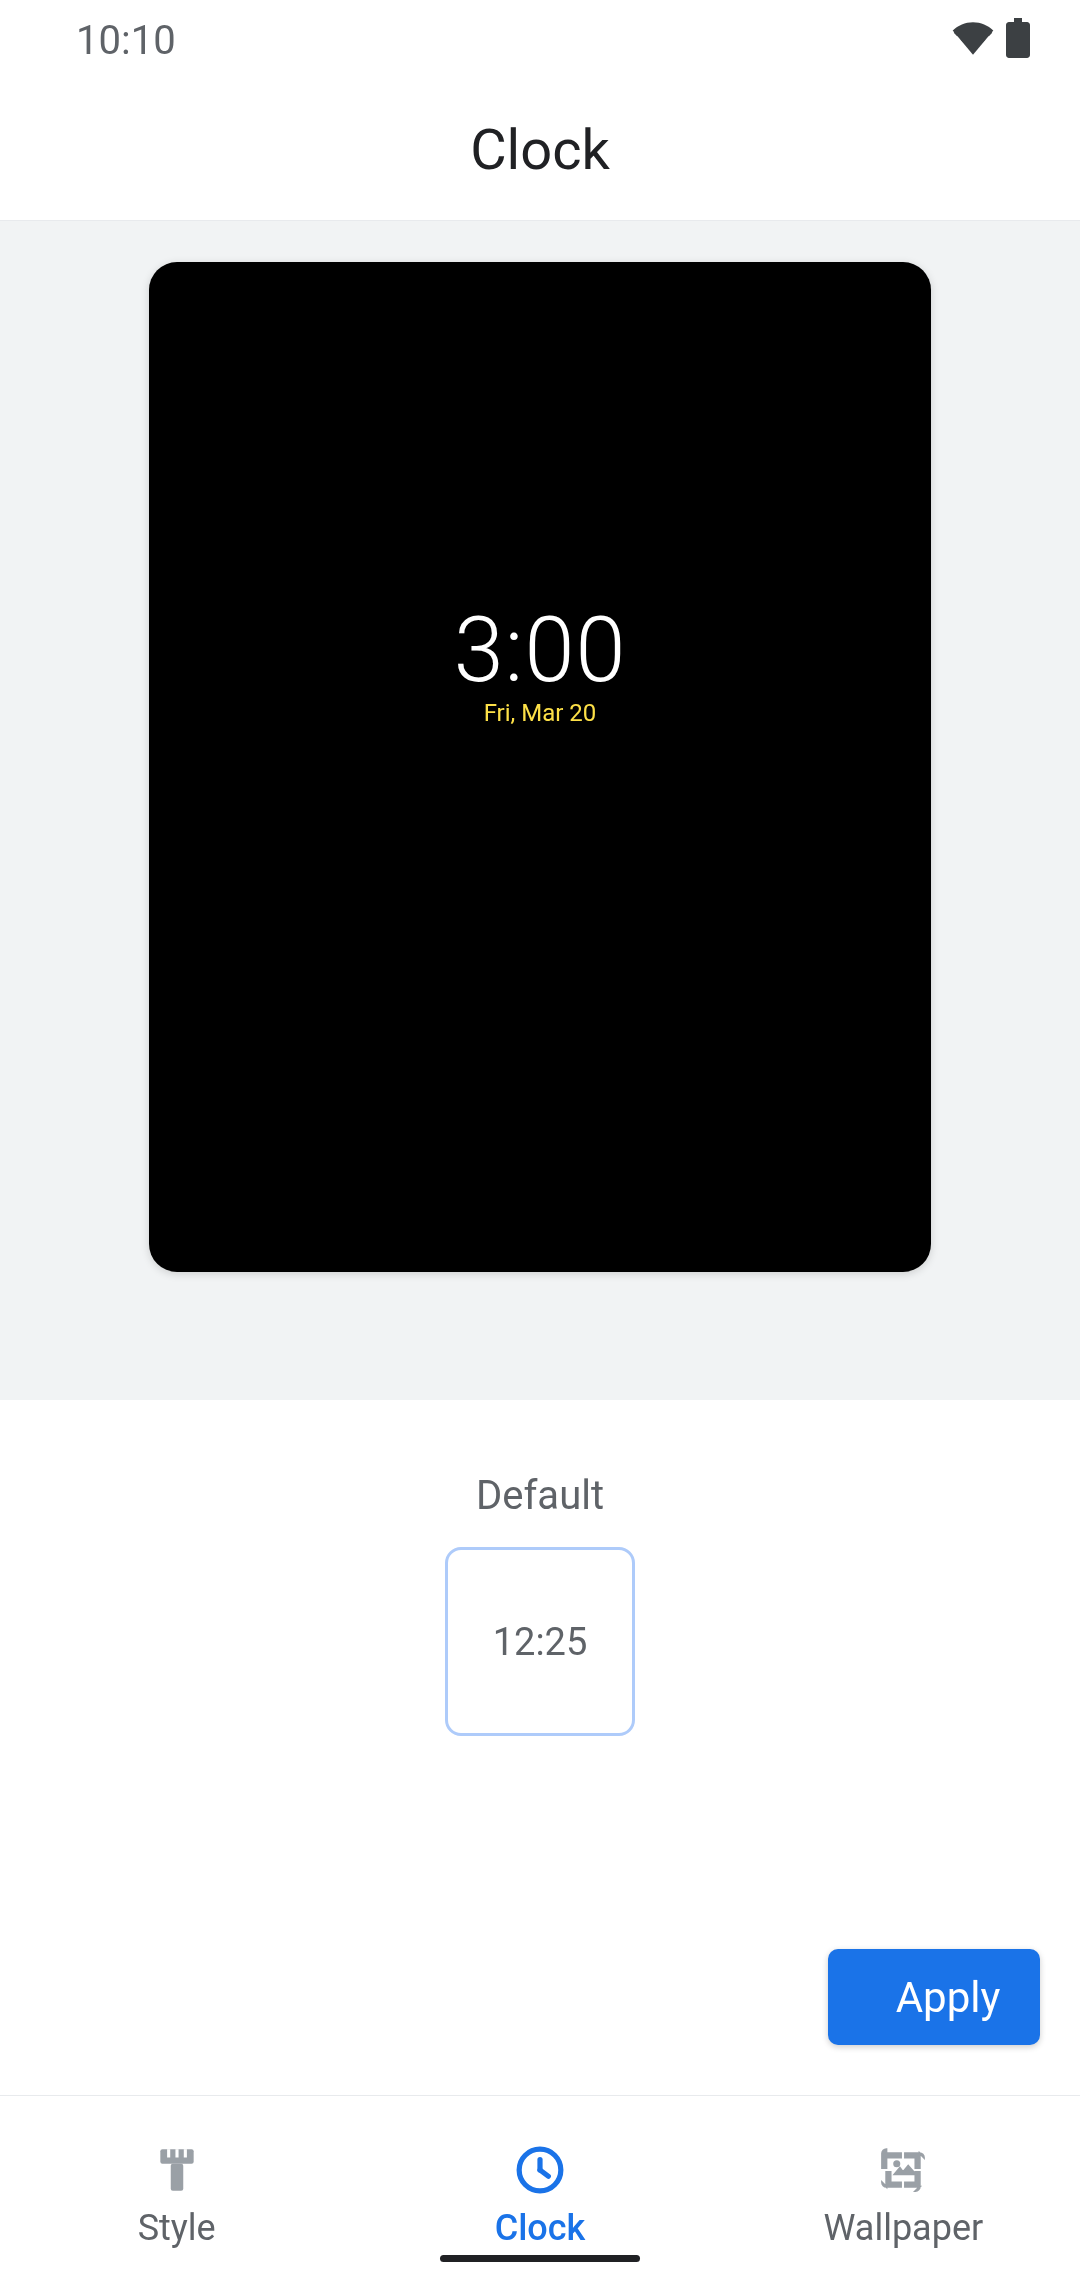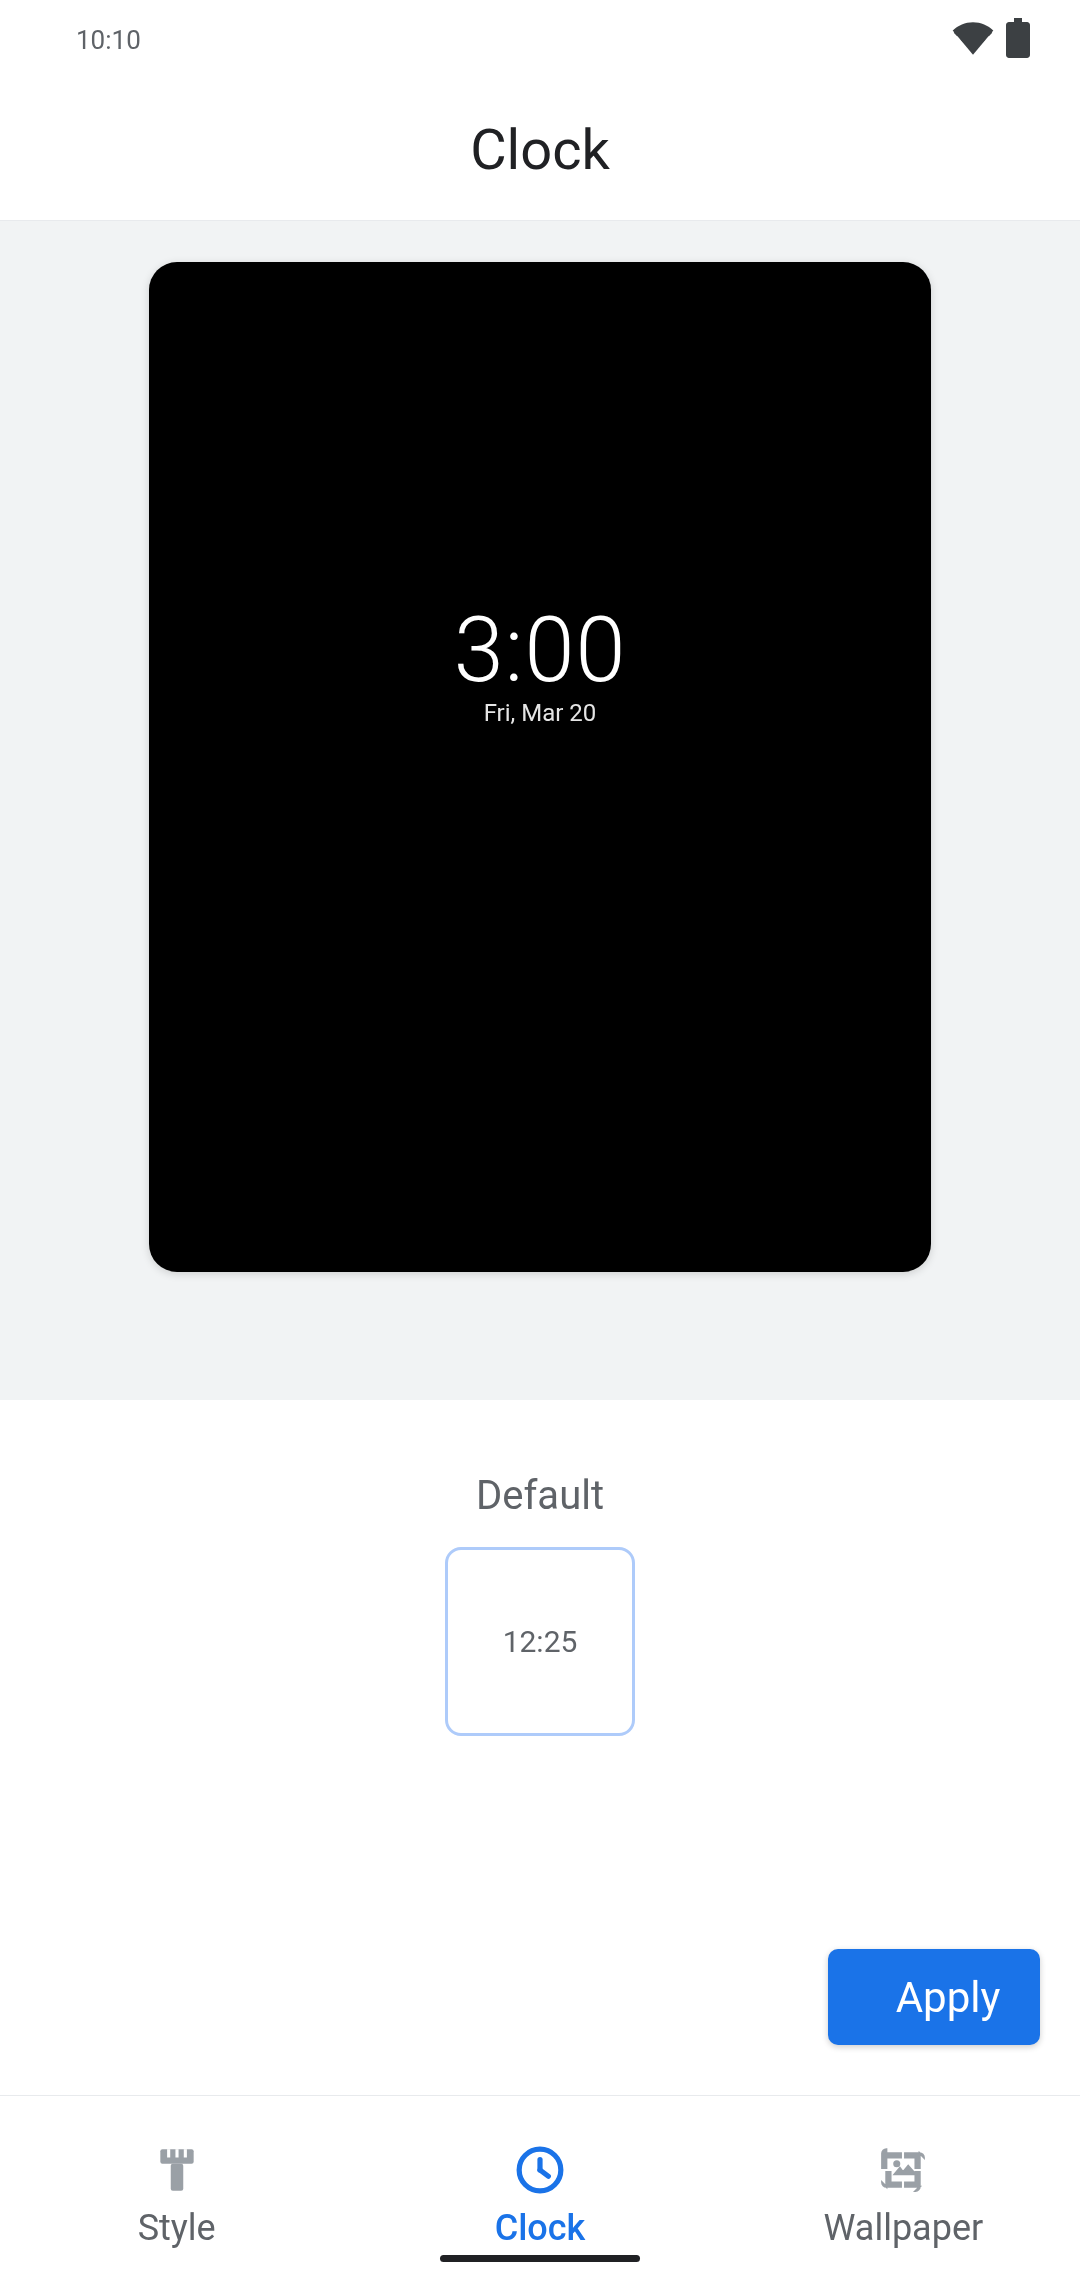--- a/index.html
+++ b/index.html
@@ -17,21 +17,21 @@
     }
     .status-bar {
       height: 80px;
       display: flex;
       align-items: center;
       justify-content: space-between;
       padding: 0 50px 0 76px;
       background: #ffffff;
     }
     .status-time {
-      font-size: 26px;
+      font-size: 40px;
       color: #5f6368;
       font-weight: 400;
     }
     .status-icons {
       display: flex;
       align-items: center;
       gap: 12px;
     }
     .wifi-icon svg {
       width: 42px;
@@ -80,21 +80,21 @@
       text-align: center;
     }
     .preview-time {
       font-size: 90px;
       color: #ffffff;
       font-weight: 300;
       letter-spacing: 1px;
     }
     .preview-date {
       font-size: 24px;
-      color: #e5e5e5;
+      color: #fde047;
       font-weight: 400;
       margin-top: -4px;
     }
     .options-area {
       background: #ffffff;
       padding-top: 72px;
       display: flex;
       flex-direction: column;
       align-items: center;
     }
@@ -107,21 +107,21 @@
       width: 190px;
       height: 189px;
       border: 3px solid #aecbfa;
       border-radius: 16px;
       display: flex;
       align-items: center;
       justify-content: center;
       background: #ffffff;
     }
     .thumbnail-time {
-      font-size: 30px;
+      font-size: 38px;
       color: #5f6368;
       font-weight: 400;
     }
     .apply-button {
       position: absolute;
       right: 40px;
       bottom: 235px;
       width: 212px;
       height: 96px;
       background: #1a73e8;

